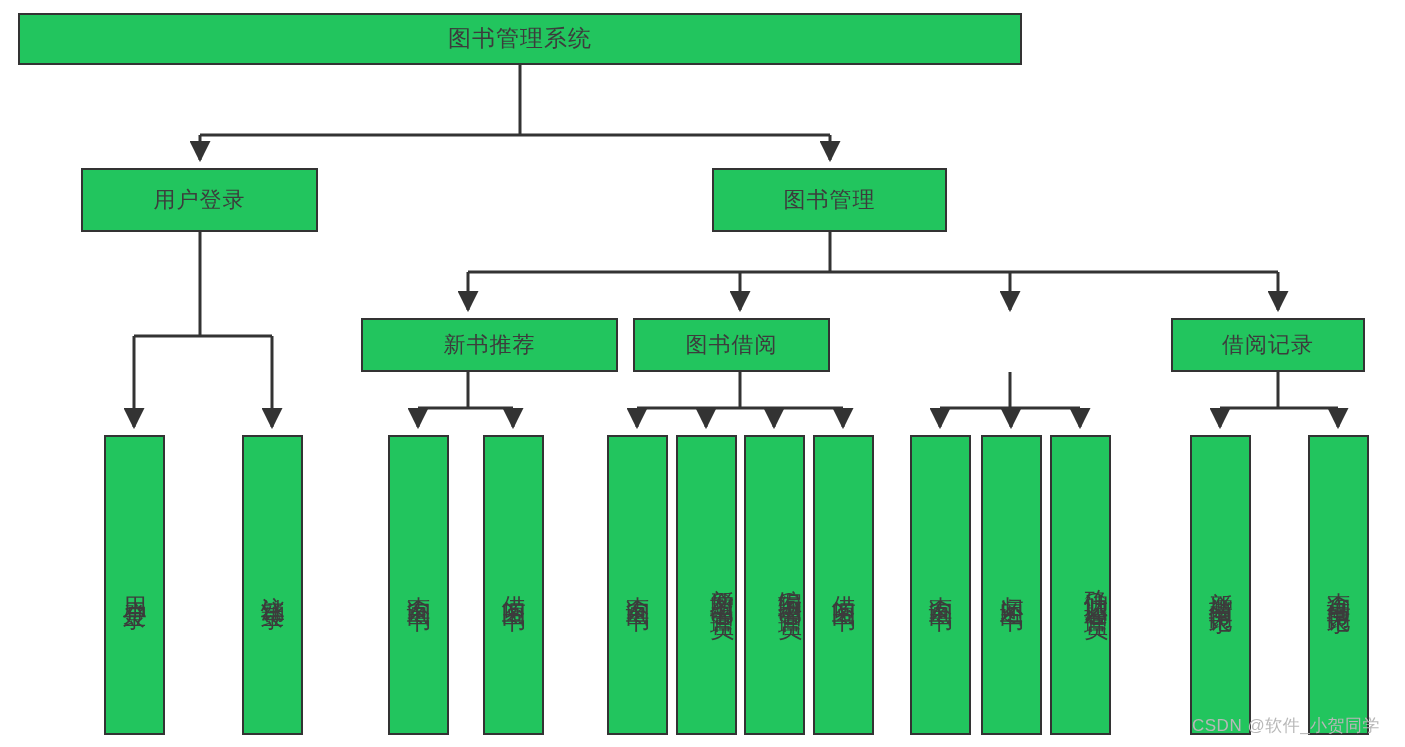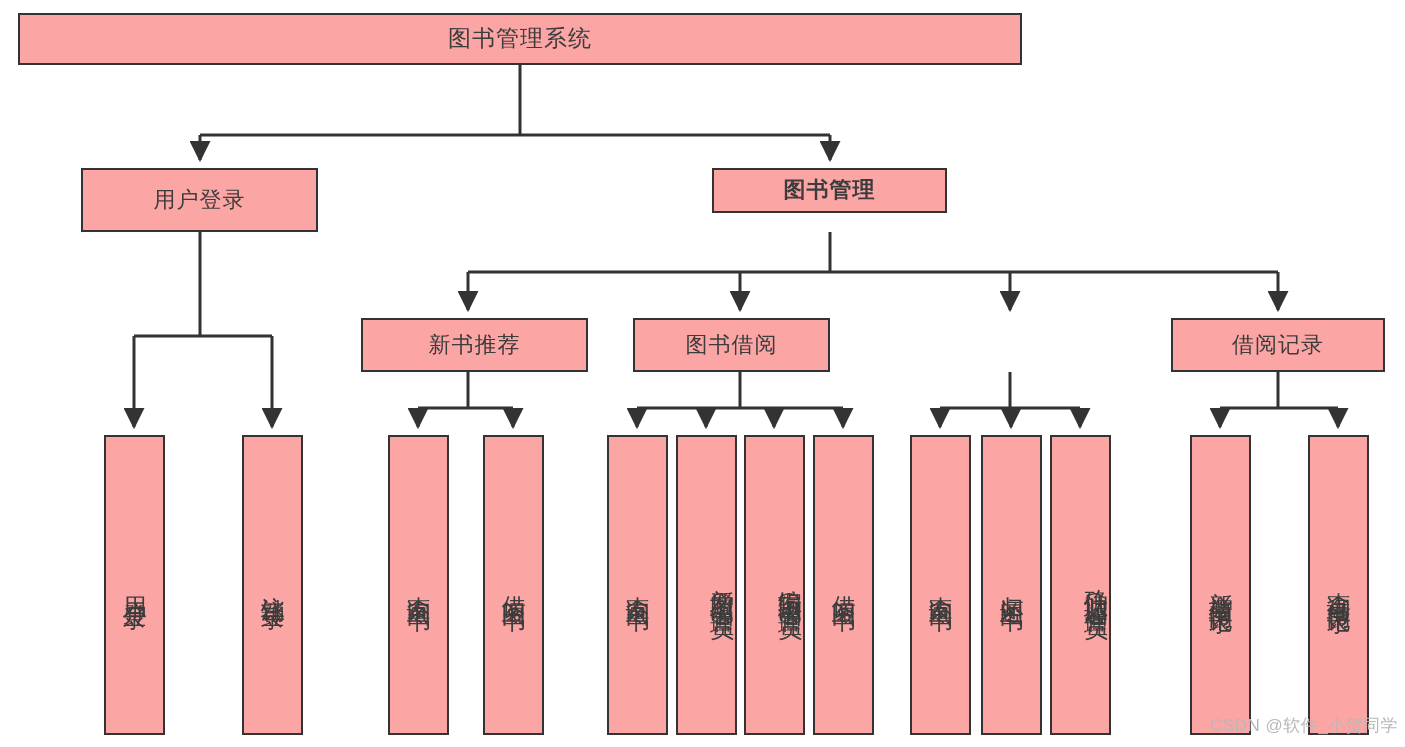--- a/index.html
+++ b/index.html
@@ -21,21 +21,21 @@
     position: absolute;
     left: 0;
     top: 0;
     width: 1405px;
     height: 747px;
     pointer-events: none;
   }
   .node {
     position: absolute;
     box-sizing: border-box;
-    background: #fca5a5;
+    background: #22c55e;
     border: 2px solid #333333;
     display: flex;
     align-items: center;
     justify-content: center;
     color: #3c3c3c;
   }
   .node-h {
     font-size: 22px;
     letter-spacing: 1px;
     line-height: 1.2;
@@ -121,31 +121,31 @@
     </g>
   </svg>
 
   <div class="node node-h node-root" style="left:18px; top:13px; width:1004px; height:52px;">
     <span>图书管理系统</span>
   </div>
 
   <div class="node node-h" style="left:81px; top:168px; width:237px; height:64px;">
     <span>用户登录</span>
   </div>
-  <div class="node node-h" style="left:712px; top:168px; width:235px; height:45px;font-weight:bold;">
+  <div class="node node-h" style="left:712px; top:168px; width:235px; height:64px;">
     <span>图书管理</span>
   </div>
 
-  <div class="node node-h" style="left:361px; top:318px; width:227px; height:54px;justify-content:center;">
+  <div class="node node-h" style="left:361px; top:318px; width:257px; height:54px;justify-content:center;">
     <span>新书推荐</span>
   </div>
   <div class="node node-h" style="left:633px; top:318px; width:197px; height:54px;">
     <span>图书借阅</span>
   </div>
-  <div class="node node-h" style="left:1171px; top:318px; width:214px; height:54px;">
+  <div class="node node-h" style="left:1171px; top:318px; width:194px; height:54px;">
     <span>借阅记录</span>
   </div>
 
   <div class="node node-v center-v" style="left:104px; top:435px; width:61px; height:300px;">
     <span>用户登录</span>
   </div>
   <div class="node node-v center-v" style="left:242px; top:435px; width:61px; height:300px;">
     <span>注销登录</span>
   </div>
   <div class="node node-v center-v" style="left:388px; top:435px; width:61px; height:300px;">
@@ -175,15 +175,15 @@
   <div class="node node-v" style="left:1050px; top:435px; width:61px; height:300px;">
     <span>确认归还（管理员）</span>
   </div>
   <div class="node node-v center-v" style="left:1190px; top:435px; width:61px; height:300px;">
     <span>新增借阅记录</span>
   </div>
   <div class="node node-v center-v" style="left:1308px; top:435px; width:61px; height:300px;">
     <span>查询借阅记录</span>
   </div>
 
-  <div class="watermark" style="left:1192px; top:714px;padding-left:18px;">CSDN @软件_小贺同学</div>
+  <div class="watermark" style="left:1192px; top:714px;">CSDN @软件_小贺同学</div>
 
 </div>
 
 </body></html>

